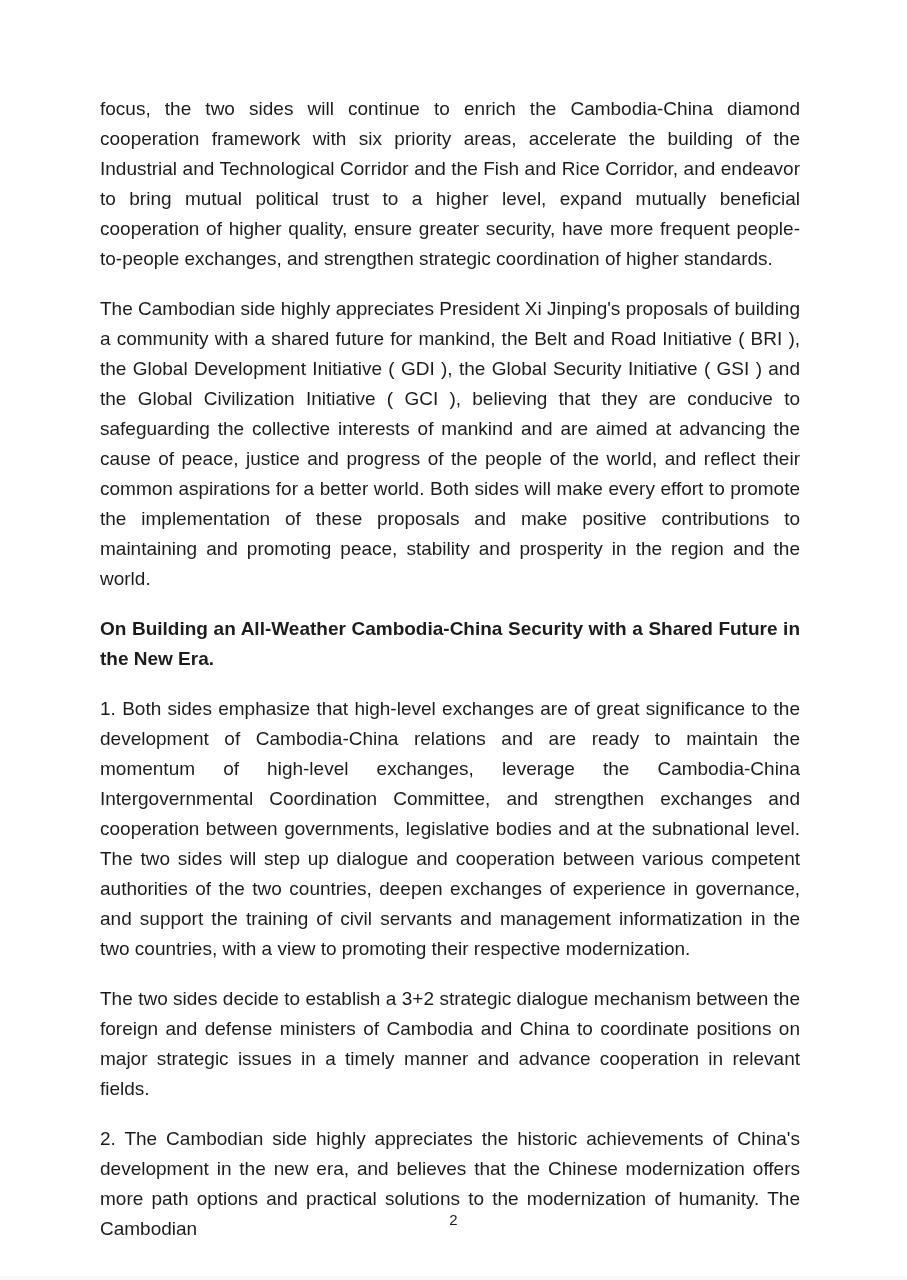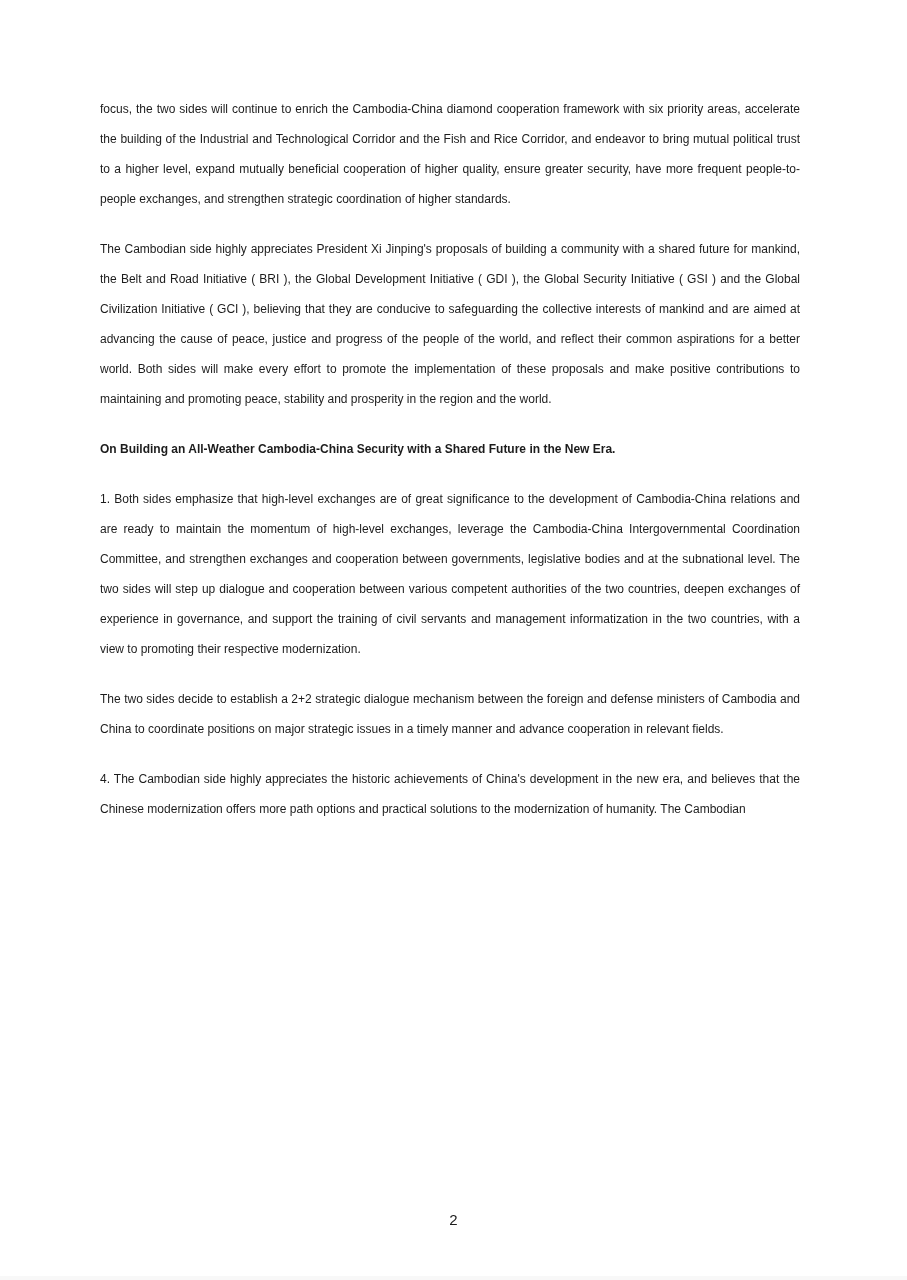--- a/index.html
+++ b/index.html
@@ -23,21 +23,21 @@
     height: 1280px;
     background: #ffffff;
   }
   .content {
     position: absolute;
     left: 100px;
     top: 94px;
     width: 700px;
   }
   .block {
-    font-size: 12px;
+    font-size: 19px;
     line-height: 30px;
     text-align: justify;
     text-align-last: left;
     margin: 0 0 20px 0;
     letter-spacing: 0px;
   }
   .heading {
     font-weight: bold;
   }
   .page-number {
@@ -61,18 +61,18 @@
 </style>
 </head>
 <body>
 
 <div class="page">
   <div class="content">
     <p class="block">focus, the two sides will continue to enrich the Cambodia-China diamond cooperation framework with six priority areas, accelerate the building of the Industrial and Technological Corridor and the Fish and Rice Corridor, and endeavor to bring mutual political trust to a higher level, expand mutually beneficial cooperation of higher quality, ensure greater security, have more frequent people-to-people exchanges, and strengthen strategic coordination of higher standards.</p>
     <p class="block">The Cambodian side highly appreciates President Xi Jinping's proposals of building a community with a shared future for mankind, the Belt and Road Initiative ( BRI ), the Global Development Initiative ( GDI ), the Global Security Initiative ( GSI ) and the Global Civilization Initiative ( GCI ), believing that they are conducive to safeguarding the collective interests of mankind and are aimed at advancing the cause of peace, justice and progress of the people of the world, and reflect their common aspirations for a better world. Both sides will make every effort to promote the implementation of these proposals and make positive contributions to maintaining and promoting peace, stability and prosperity in the region and the world.</p>
     <p class="block heading">On Building an All-Weather Cambodia-China Security with a Shared Future in the New Era.</p>
     <p class="block">1. Both sides emphasize that high-level exchanges are of great significance to the development of Cambodia-China relations and are ready to maintain the momentum of high-level exchanges, leverage the Cambodia-China Intergovernmental Coordination Committee, and strengthen exchanges and cooperation between governments, legislative bodies and at the subnational level. The two sides will step up dialogue and cooperation between various competent authorities of the two countries, deepen exchanges of experience in governance, and support the training of civil servants and management informatization in the two countries, with a view to promoting their respective modernization.</p>
-    <p class="block">The two sides decide to establish a 2+2 strategic dialogue mechanism between the foreign and defense ministers of Cambodia and China to coordinate positions on major strategic issues in a timely manner and advance cooperation in relevant fields.</p>
-    <p class="block">4. The Cambodian side highly appreciates the historic achievements of China's development in the new era, and believes that the Chinese modernization offers more path options and practical solutions to the modernization of humanity. The Cambodian</p>
+    <p class="block">The two sides decide to establish a 3+2 strategic dialogue mechanism between the foreign and defense ministers of Cambodia and China to coordinate positions on major strategic issues in a timely manner and advance cooperation in relevant fields.</p>
+    <p class="block">2. The Cambodian side highly appreciates the historic achievements of China's development in the new era, and believes that the Chinese modernization offers more path options and practical solutions to the modernization of humanity. The Cambodian</p>
   </div>
   <div class="page-number">2</div>
   <div class="bottom-edge"></div>
 </div>
 
 </body></html>

